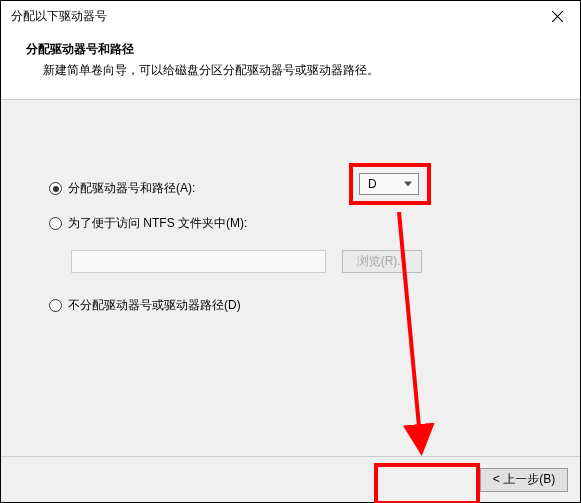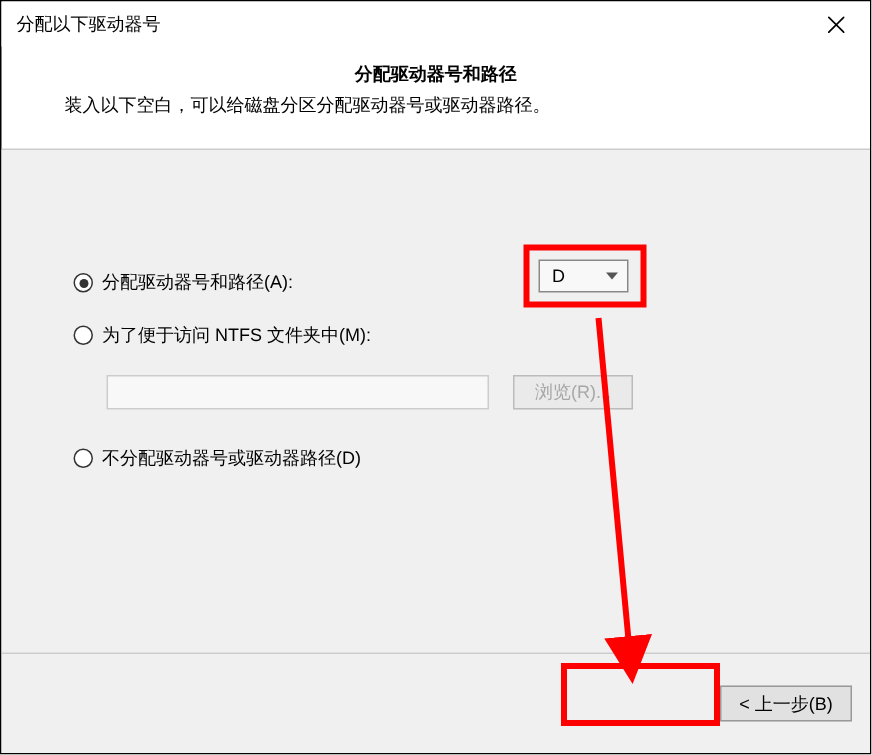--- a/index.html
+++ b/index.html
@@ -34,21 +34,21 @@
     display: flex;
     align-items: center;
     justify-content: center;
     cursor: pointer;
   }
   .close-btn svg { width: 11px; height: 11px; }
   .header {
     padding: 10px 25px 20px 25px;
     border-bottom: 1px solid #ccc;
   }
-  .header .main { font-weight: bold; font-size: 12px; margin-bottom: 4px; text-align: center; }
+  .header .main { font-weight: bold; font-size: 12px; margin-bottom: 4px; }
   .header .sub { font-size: 12px; padding-left: 17px; }
   .body {
     flex: 1;
     background: #f0f0f0;
     padding: 80px 48px 20px 48px;
     position: relative;
   }
   .opt-row {
     display: flex;
     align-items: center;
@@ -115,21 +115,21 @@
     border: 1px solid #bbb;
     background: #eaeaea;
     color: #a7a7a7;
     display: flex;
     align-items: center;
     justify-content: center;
     font-size: 12px;
   }
   .opt3 { margin-top: 24px; }
   .footer {
-    height: 67px;
+    height: 46px;
     border-top: 1px solid #ccc;
     background: #f0f0f0;
     display: flex;
     align-items: center;
     justify-content: flex-end;
     padding-right: 12px;
     gap: 8px;
     position: relative;
   }
   .btn {
@@ -173,21 +173,21 @@
     <div class="close-btn">
       <svg viewBox="0 0 10 10">
         <line x1="0" y1="0" x2="10" y2="10" stroke="#000" stroke-width="1"></line>
         <line x1="10" y1="0" x2="0" y2="10" stroke="#000" stroke-width="1"></line>
       </svg>
     </div>
   </div>
 
   <div class="header">
     <div class="main">分配驱动器号和路径</div>
-    <div class="sub">装入以下空白，可以给磁盘分区分配驱动器号或驱动器路径。</div>
+    <div class="sub">新建简单卷向导，可以给磁盘分区分配驱动器号或驱动器路径。</div>
   </div>
 
   <div class="body">
 
     <div class="opt-row">
       <span class="radio selected"></span>
       <span class="opt-label">分配驱动器号和路径(A):</span>
     </div>
 
     <div class="drive-select">

